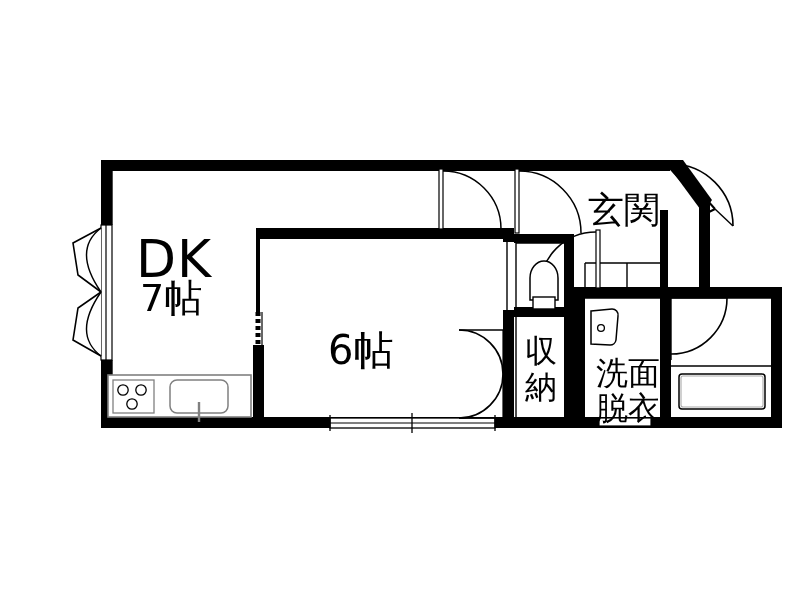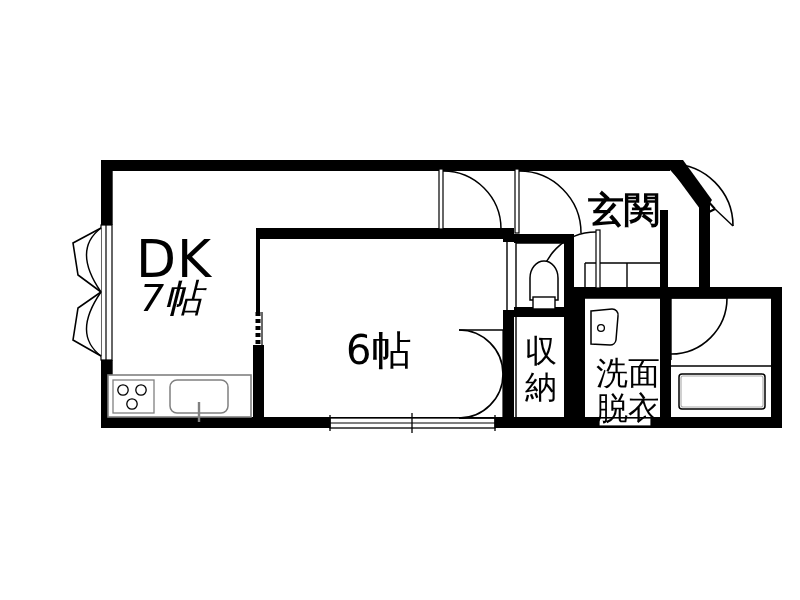--- a/index.html
+++ b/index.html
@@ -29,24 +29,24 @@
     color: #000000;
     font-family: "DejaVu Sans", "Liberation Sans", sans-serif;
     font-weight: 500;
     line-height: 1.02;
     text-align: center;
     white-space: pre;
     letter-spacing: 0px;
     user-select: none;
   }
   .lbl-dk     { left: 136px; top: 233px; font-size: 52px; font-weight: 400; letter-spacing: 1px; }
-  .lbl-dk2    { left: 140px; top: 279px; font-size: 38px; font-weight: 500; font-style: italic; }
+  .lbl-dk2    { left: 140px; top: 279px; font-size: 38px; font-weight: 500; }
   .lbl-yoshitsu  { left: 330px; top: 273px; font-size: 40px; }
-  .lbl-yoshitsu2 { left: 346px; top: 330px; font-size: 40px; }
-  .lbl-genkan { left: 588px; top: 192px; font-size: 36px; font-weight: bold; }
+  .lbl-yoshitsu2 { left: 328px; top: 330px; font-size: 40px; }
+  .lbl-genkan { left: 588px; top: 192px; font-size: 36px; }
   .lbl-shuno  { left: 525px; top: 334px; font-size: 32px; line-height: 1.12; }
   .lbl-senmen { left: 596px; top: 356px; font-size: 32px; line-height: 1.1; }
 </style>
 </head>
 <body>
 
 <div id="plan-root">
 
   <svg id="plan-svg" viewBox="0 0 800 600" xmlns="http://www.w3.org/2000/svg">
 

